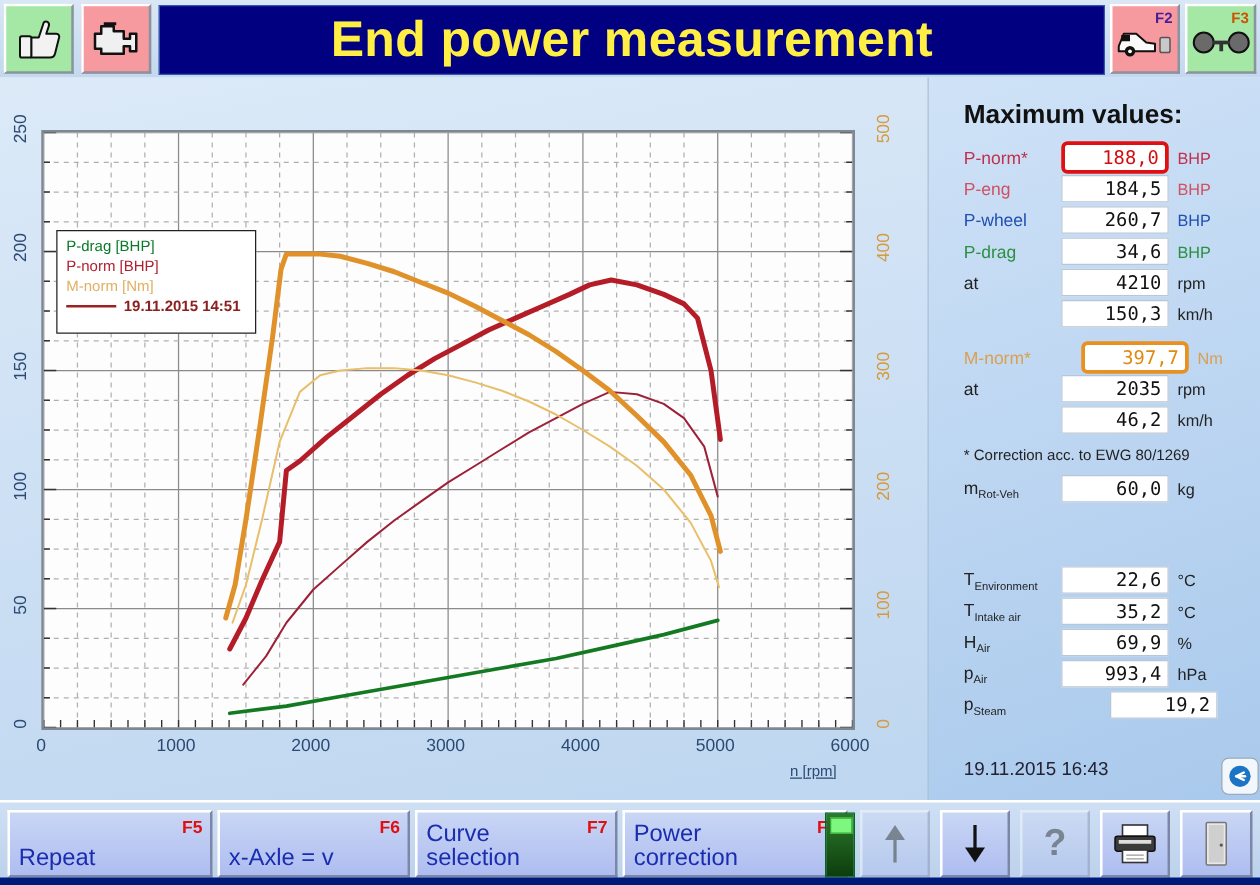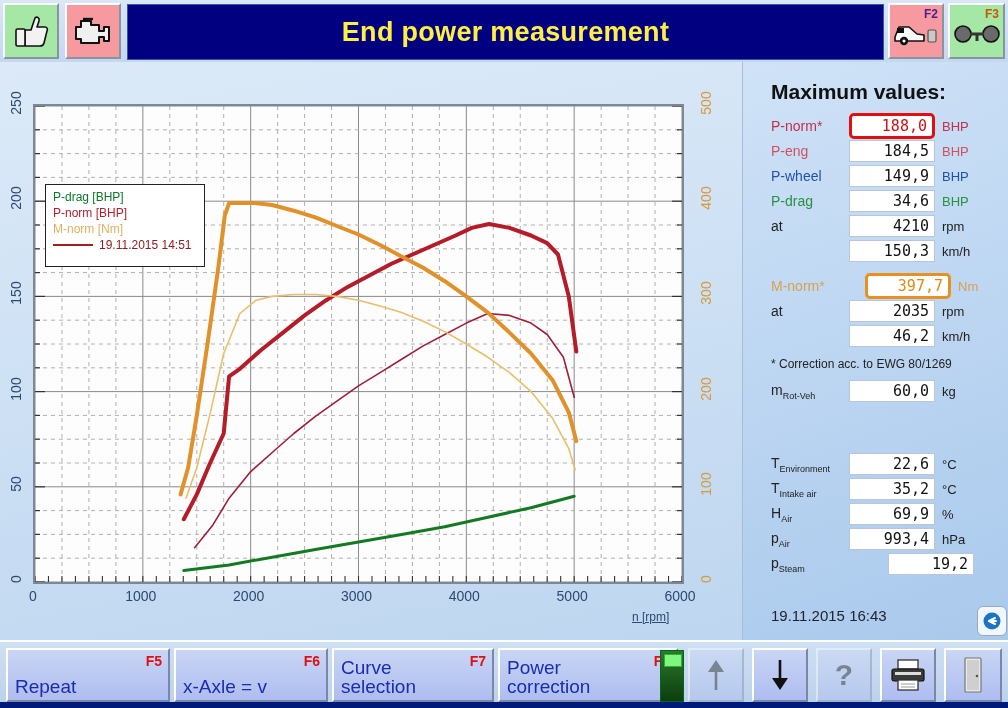--- a/index.html
+++ b/index.html
@@ -13,21 +13,21 @@
   #titlebar{position:absolute;left:0;top:0;width:1008px;height:62px;
     background:linear-gradient(#d9e7f6,#c3d8ef);}
   .tbtn{position:absolute;top:3px;height:56px;box-sizing:border-box;
     border:2px solid #fff;border-right-color:#8a93a0;border-bottom-color:#8a93a0;
     display:flex;align-items:center;justify-content:center;}
   #btn-ok{left:3px;width:56px;background:#a5e7a5;}
   #btn-engine{left:65px;width:56px;background:#f79aa0;}
   #title-plate{position:absolute;left:127px;top:4px;width:755px;height:54px;
     background:#000080;border:1px solid #3355aa;
     display:flex;align-items:center;justify-content:center;}
-  #title-plate span{color:#ffee44;font-size:27px;font-weight:bold;letter-spacing:.3px;}
+  #title-plate span{color:#ffee44;font-size:40px;font-weight:bold;letter-spacing:.3px;}
   #btn-f2{left:888px;width:56px;background:#f79aa0;}
   #btn-f3{left:948px;width:57px;background:#a5e7a5;}
   .fkey-corner{position:absolute;top:2px;right:4px;font-size:12px;font-weight:bold;
     color:#4c1d95;font-family:"Liberation Sans",sans-serif;}
   .fkey-corner.orange{color:#cc5500;}
   .tbtn-inner{position:relative;width:100%;height:100%;}
   .tbtn-ico{position:absolute;left:50%;top:56%;transform:translate(-50%,-50%);}
 
   
   #content{position:absolute;left:0;top:62px;width:1008px;height:578px;
@@ -49,21 +49,21 @@
   .xtick{position:absolute;color:#2b4a73;font-size:14px;text-align:center;}
   #xaxis-label{position:absolute;color:#2b4a73;font-size:12px;}
 
   
   #legend{position:absolute;left:45px;top:122px;width:160px;height:83px;
     background:#fff;border:1px solid #222;box-sizing:border-box;padding:4px 7px;}
   #legend div{font-size:12px;line-height:16px;white-space:nowrap;}
   .lg-drag{color:#0a7a28;}
   .lg-norm{color:#b02030;}
   .lg-mnorm{color:#e0b060;}
-  .lg-run{color:#8c2020;display:flex;align-items:center;gap:6px;}
+  .lg-run{color:#8c2020;display:flex;align-items:center;gap:6px;font-weight:bold;}
   .lg-line{display:inline-block;width:40px;height:2px;background:#9e2020;}
 
   
   .pane-h{font-size:21px;color:#111;margin:0;}
   #maxhead{position:absolute;left:28px;top:18px;}
   #envhead{position:absolute;left:28px;top:353px;}
   .vrow{position:absolute;left:28px;height:24px;display:flex;align-items:center;}
   .vlabel{width:78px;font-size:14px;color:#222;white-space:nowrap;}
   .vfield{width:86px;height:22px;background:#fff;border:1px solid #b9c6d6;
     box-sizing:border-box;display:flex;align-items:center;justify-content:flex-end;
@@ -339,21 +339,21 @@
           <span class="vfield hl-red">188,0</span>
           <span class="vunit" style="color:#c0304a">BHP</span>
         </div>
         <div class="vrow" style="top:77px;">
           <span class="vlabel" style="color:#d05060">P-eng</span>
           <span class="vfield">184,5</span>
           <span class="vunit" style="color:#d05060">BHP</span>
         </div>
         <div class="vrow" style="top:102px;">
           <span class="vlabel" style="color:#2050b0">P-wheel</span>
-          <span class="vfield">149,9</span>
+          <span class="vfield">260,7</span>
           <span class="vunit" style="color:#2050b0">BHP</span>
         </div>
         <div class="vrow" style="top:127px;">
           <span class="vlabel" style="color:#2a9040">P-drag</span>
           <span class="vfield">34,6</span>
           <span class="vunit" style="color:#2a9040">BHP</span>
         </div>
         <div class="vrow" style="top:152px;">
           <span class="vlabel" style="color:#222222">at</span>
           <span class="vfield">4210</span>

